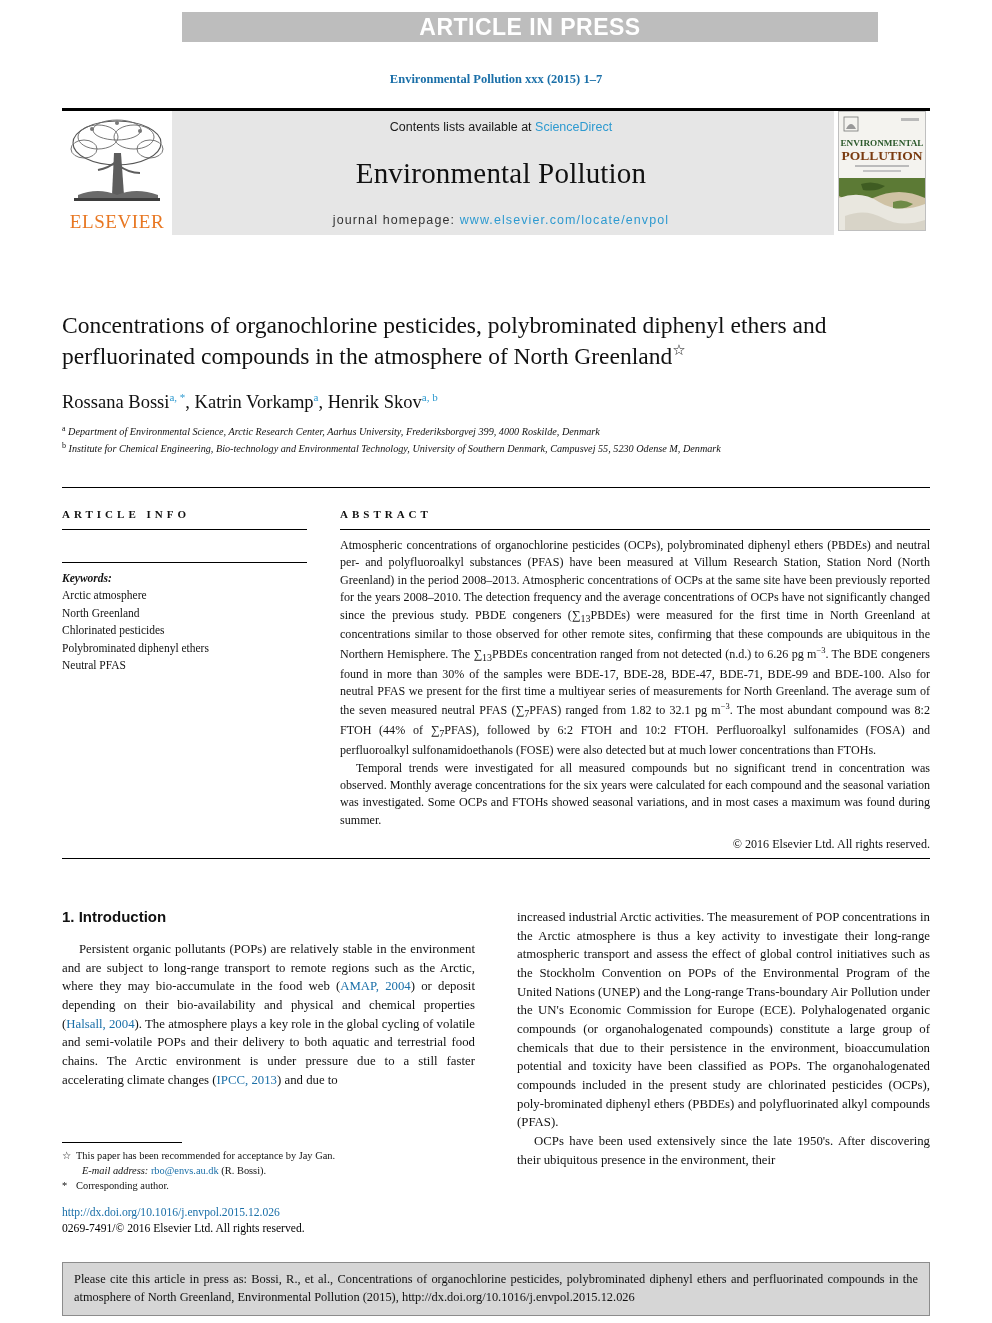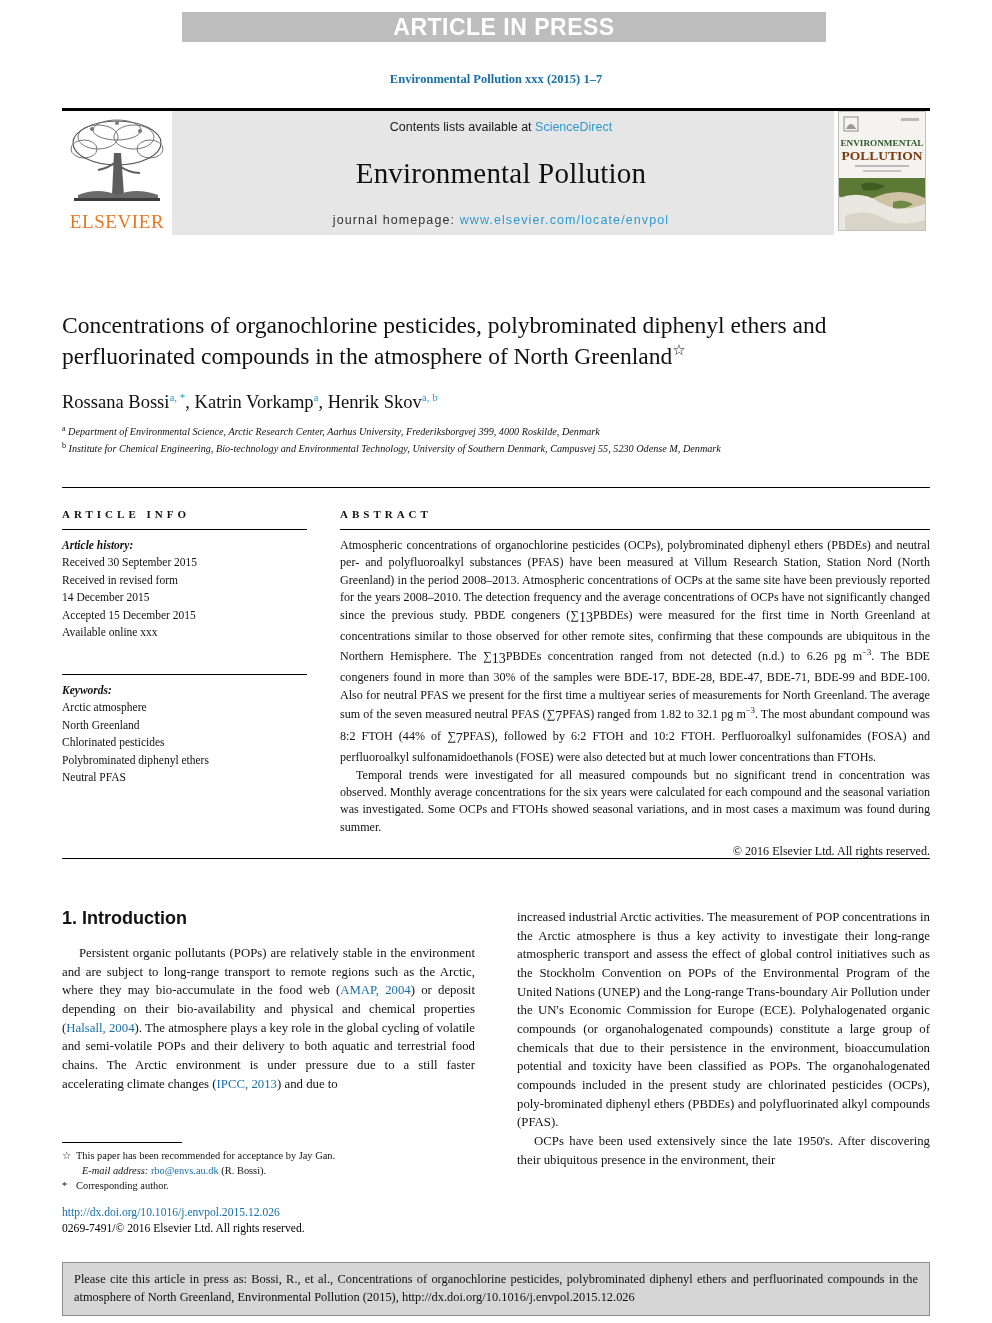--- a/index.html
+++ b/index.html
@@ -19,21 +19,21 @@
     position: relative;
     width: 992px;
     height: 1323px;
   }
 
   
   .aip-banner {
     position: absolute;
     left: 182px;
     top: 12px;
-    width: 644px;
+    width: 696px;
     height: 30px;
     background: #bdbdbd;
     display: flex;
     align-items: center;
     justify-content: center;
   }
   .aip-banner .aip-text {
     font-family: "Liberation Sans", sans-serif;
     font-weight: bold;
     font-size: 23px;
@@ -250,21 +250,21 @@
   }
   .abstract-body p.indent {
     text-indent: 16px;
   }
   .copyright {
     text-align: right;
     font-size: 12.1px;
     margin-top: 7px;
     font-family: "Liberation Serif", serif;
   }
-  sub.sm { font-size: 14px; }
+  sub.sm { font-size: 10px; }
   sup.sm { font-size: 8.5px; }
 
   .abs-rule-bottom {
     position: absolute;
     left: 62px;
     top: 858px;
     width: 868px;
     height: 1px;
     background: #000;
   }
@@ -277,21 +277,21 @@
     width: 868px;
     display: flex;
     gap: 42px;
   }
   .col {
     width: 413px;
   }
   .body-sec-head {
     font-family: "Liberation Sans", sans-serif;
     font-weight: bold;
-    font-size: 18px;
+    font-size: 15px;
     margin: 0 0 15px 0;
     color: #111;
   }
   .body-text {
     font-family: "Liberation Serif", serif;
     font-size: 12.8px;
     line-height: 1.46;
     text-align: justify;
     color: #111;
   }
@@ -439,28 +439,20 @@
       <div><span class="mk">a</span> <span>Department of Environmental Science, Arctic Research Center, Aarhus University, Frederiksborgvej 399, 4000 Roskilde, Denmark</span></div>
       <div><span class="mk">b</span> <span>Institute for Chemical Engineering, Bio-technology and Environmental Technology, University of Southern Denmark, Campusvej 55, 5230 Odense M, Denmark</span></div>
     </div>
   </div>
 
   <div class="abs-rule-top"></div>
 
   <div class="info-col">
     <div class="sec-head">ARTICLE INFO</div>
     <div class="hr-thin"></div>
-    <div class="info-list">
-      <div class="hist-title">Article history:</div>
-      <div>Received 30 September 2015</div>
-      <div>Received in revised form</div>
-      <div>14 December 2015</div>
-      <div>Accepted 15 December 2015</div>
-      <div>Available online xxx</div>
-    </div>
     <div class="kw-block">
       <div class="hr-thin"></div>
       <div class="info-list">
         <div class="kw-title">Keywords:</div>
         <div>Arctic atmosphere</div>
         <div>North Greenland</div>
         <div>Chlorinated pesticides</div>
         <div>Polybrominated diphenyl ethers</div>
         <div>Neutral PFAS</div>
       </div>

